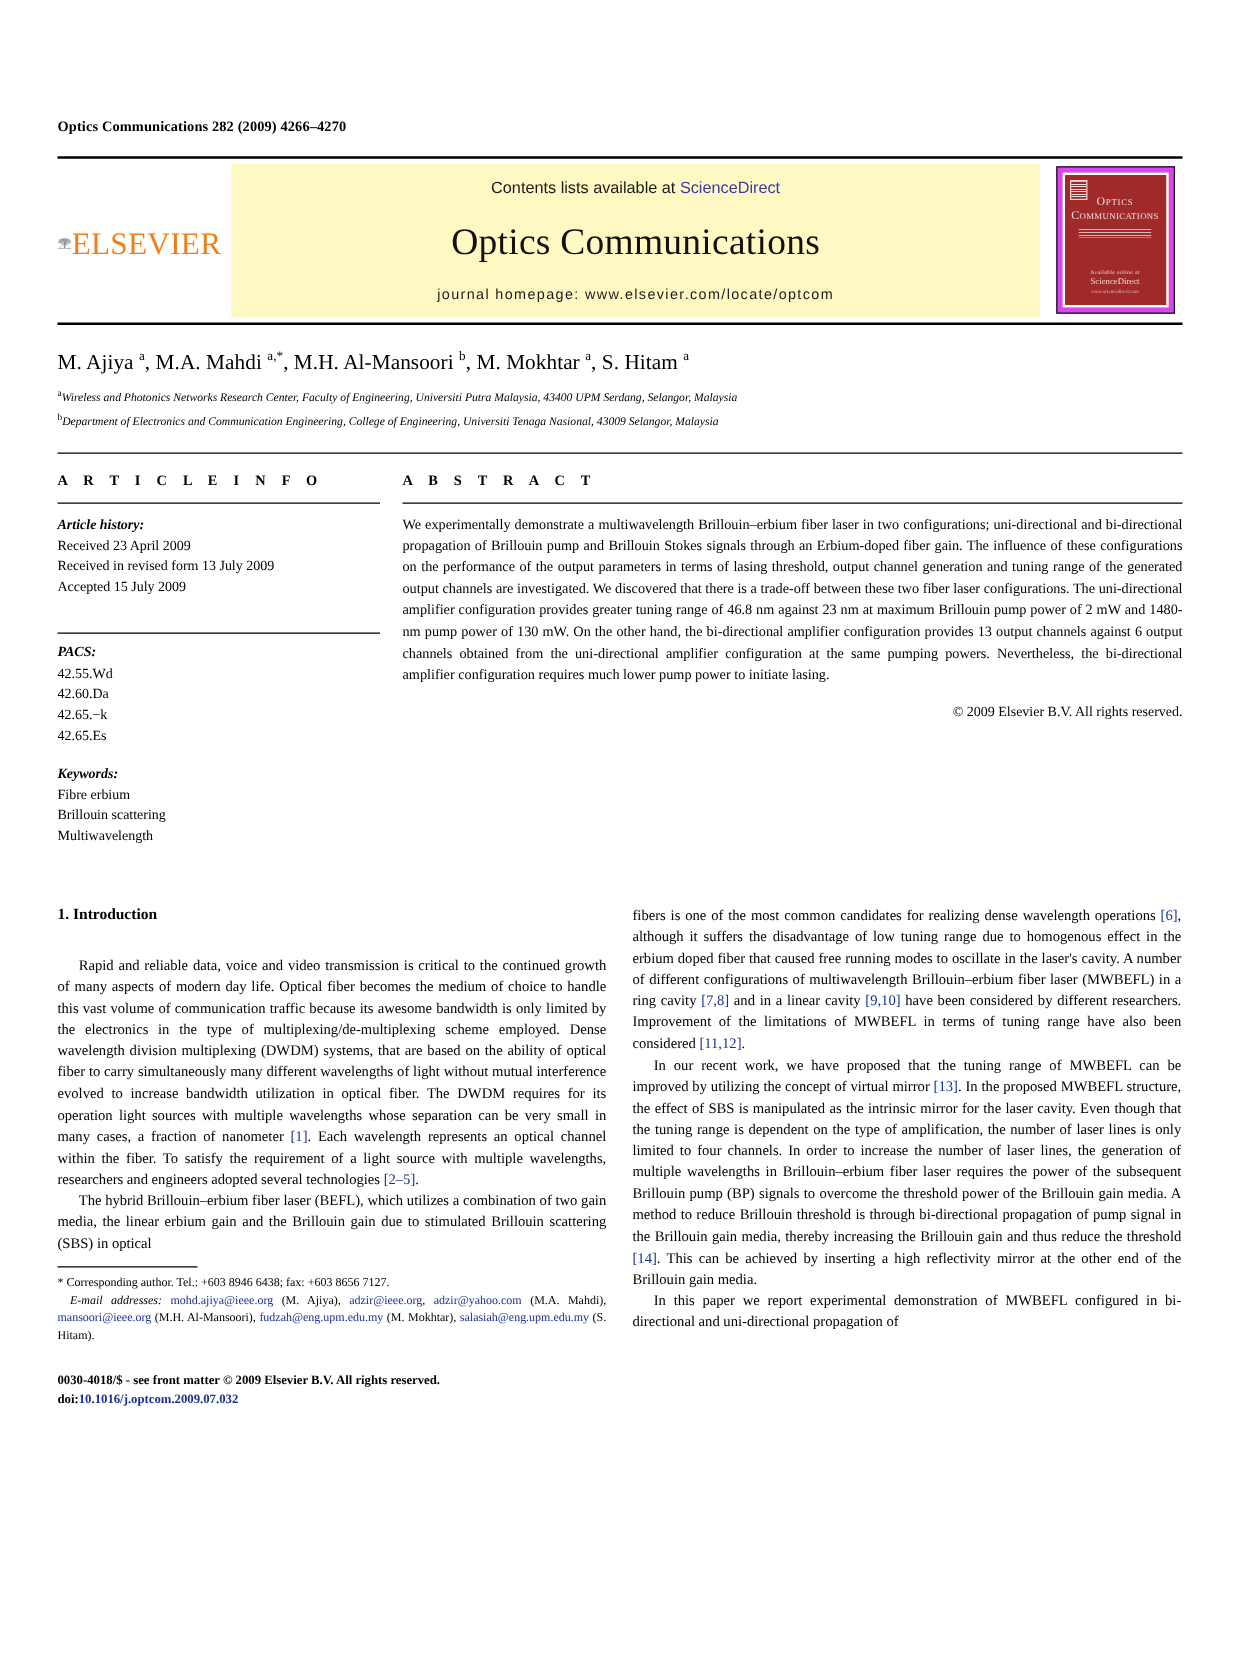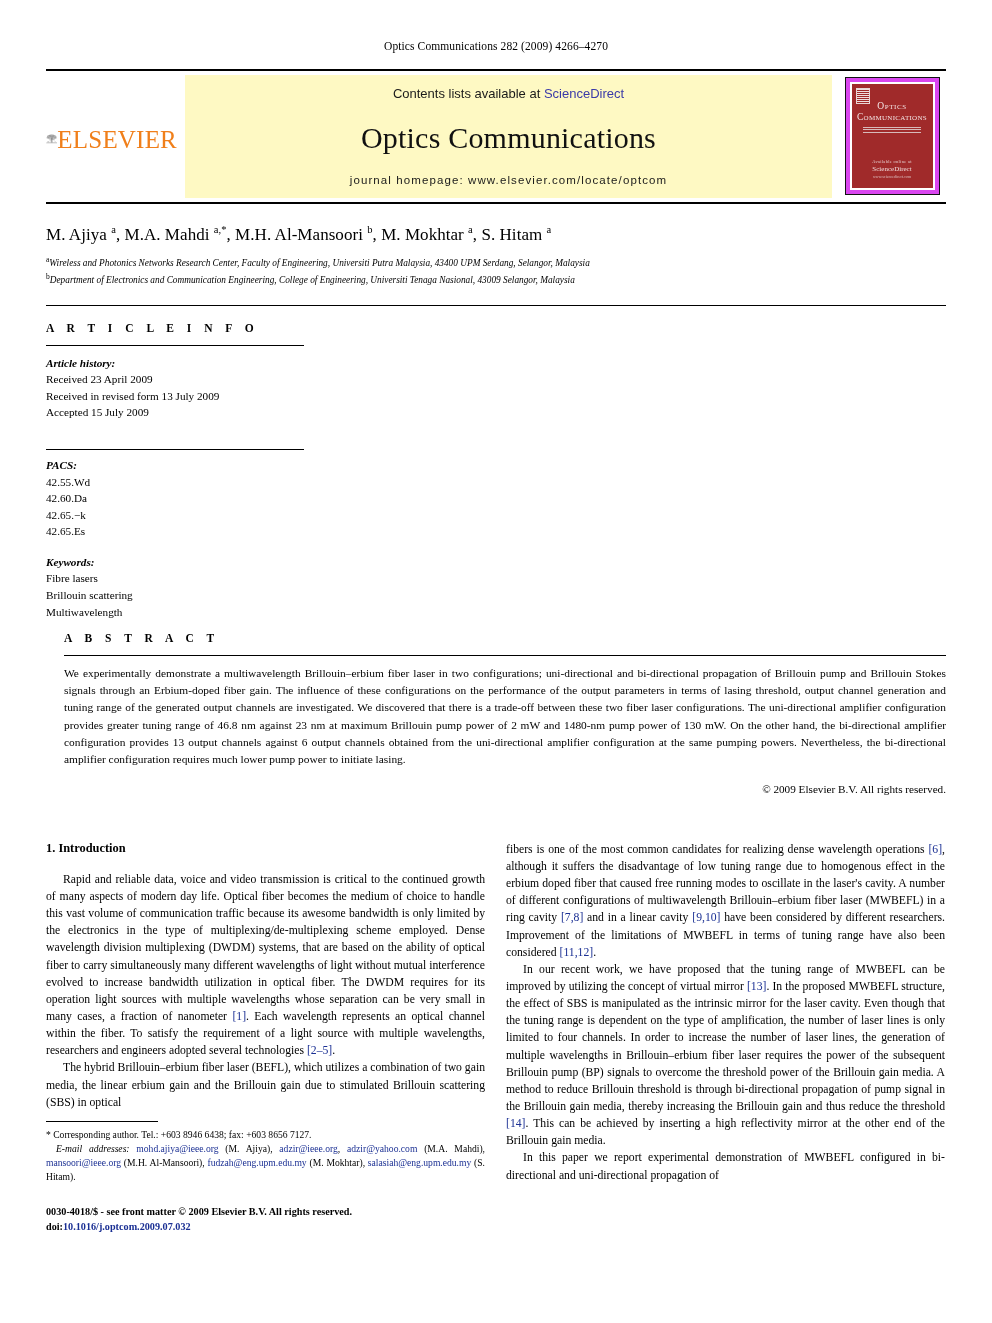--- a/index.html
+++ b/index.html
@@ -19,25 +19,25 @@
   .page {
     position: relative;
     width: 992px;
     height: 1323px;
     box-sizing: border-box;
     padding: 0 46px;
   }
 
   
   .running-head {
-    text-align: center;
+    text-align: left;
     font-size: 11.5px;
-    font-weight: normal;
+    font-weight: bold;
     letter-spacing: 0.1px;
-    padding-top: 40px;
+    padding-top: 96px;
     color: #000;
   }
 
   
   .masthead {
     margin-top: 17px;
     border-top: 2.2px solid #000;
     display: flex;
     align-items: stretch;
     height: 131px;
@@ -199,22 +199,21 @@
     color: #000;
   }
   .affil sup { font-style: normal; font-size: 7.5px; }
 
   
   .band {
     margin-top: 17px;
     border-top: 1.2px solid #000;
     padding-top: 16px;
     display: flex;
-    gap: 12px;
-    flex-direction: column;
+    gap: 0;
   }
   .col-info {
     width: 258px;
     flex: 0 0 258px;
   }
   .col-abs {
     flex: 1 1 auto;
     padding-left: 18px;
   }
   .sec-head {
@@ -260,21 +259,21 @@
     display: flex;
     gap: 21px;
   }
   .bcol {
     width: 439px;
     flex: 0 0 439px;
   }
   .sec-title {
     font-size: 12.4px;
     font-weight: bold;
-    margin-bottom: 15px;
+    margin-bottom: 25px;
   }
   .para {
     font-size: 11.7px;
     line-height: 1.465;
     text-align: justify;
     text-indent: 17px;
     margin: 0;
   }
   .para + .para { margin-top: 0; }
   .ref {
@@ -389,21 +388,21 @@
       <div class="info-block">
         <div class="ital">PACS:</div>
         <div>42.55.Wd</div>
         <div>42.60.Da</div>
         <div>42.65.−k</div>
         <div>42.65.Es</div>
       </div>
       <div class="kw-gap"></div>
       <div class="info-block">
         <div class="ital">Keywords:</div>
-        <div>Fibre lasers</div>
+        <div>Fibre erbium</div>
         <div>Brillouin scattering</div>
         <div>Multiwavelength</div>
       </div>
     </div>
 
     <div class="col-abs">
       <div class="sec-head">A B S T R A C T</div>
       <div class="hr-thin"></div>
       <div class="abstract-text">We experimentally demonstrate a multiwavelength Brillouin–erbium fiber laser in two configurations; uni-directional and bi-directional propagation of Brillouin pump and Brillouin Stokes signals through an Erbium-doped fiber gain. The influence of these configurations on the performance of the output parameters in terms of lasing threshold, output channel generation and tuning range of the generated output channels are investigated. We discovered that there is a trade-off between these two fiber laser configurations. The uni-directional amplifier configuration provides greater tuning range of 46.8 nm against 23 nm at maximum Brillouin pump power of 2 mW and 1480-nm pump power of 130 mW. On the other hand, the bi-directional amplifier configuration provides 13 output channels against 6 output channels obtained from the uni-directional amplifier configuration at the same pumping powers. Nevertheless, the bi-directional amplifier configuration requires much lower pump power to initiate lasing.</div>
       <div class="copyright">© 2009 Elsevier B.V. All rights reserved.</div>

